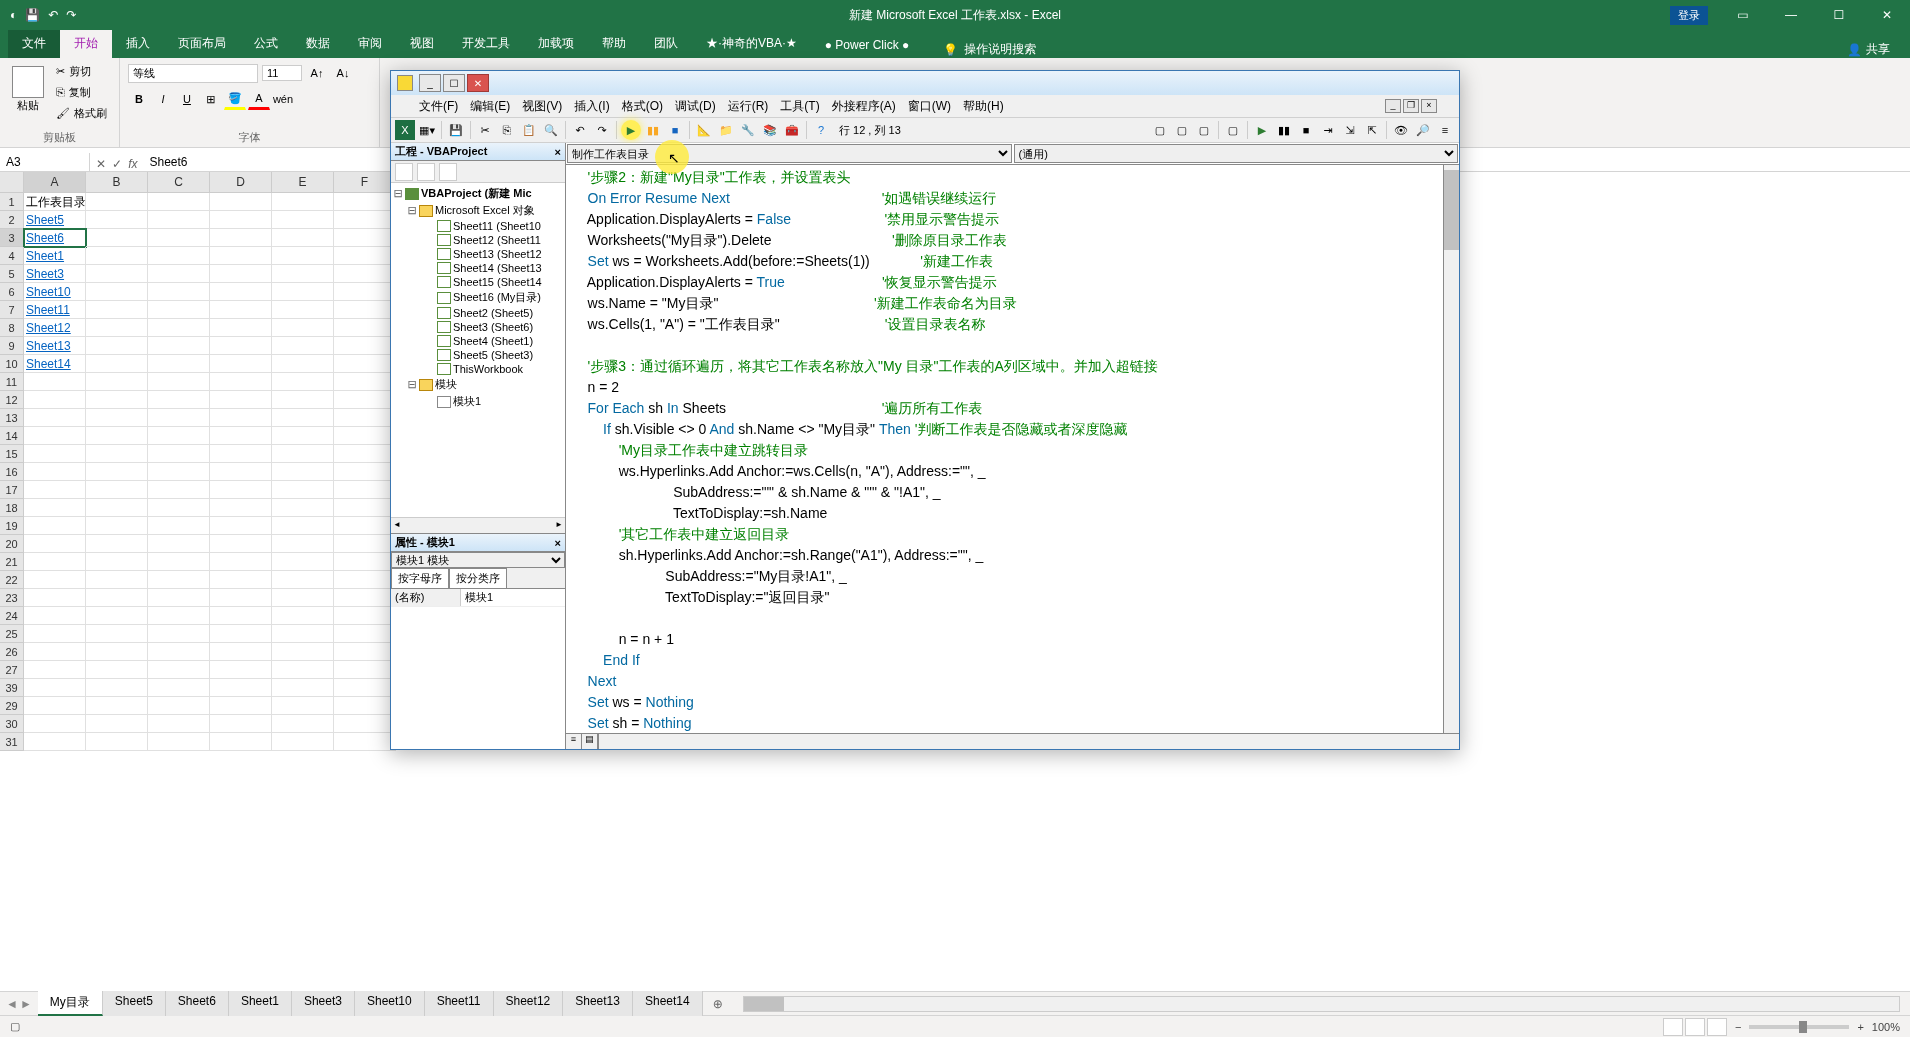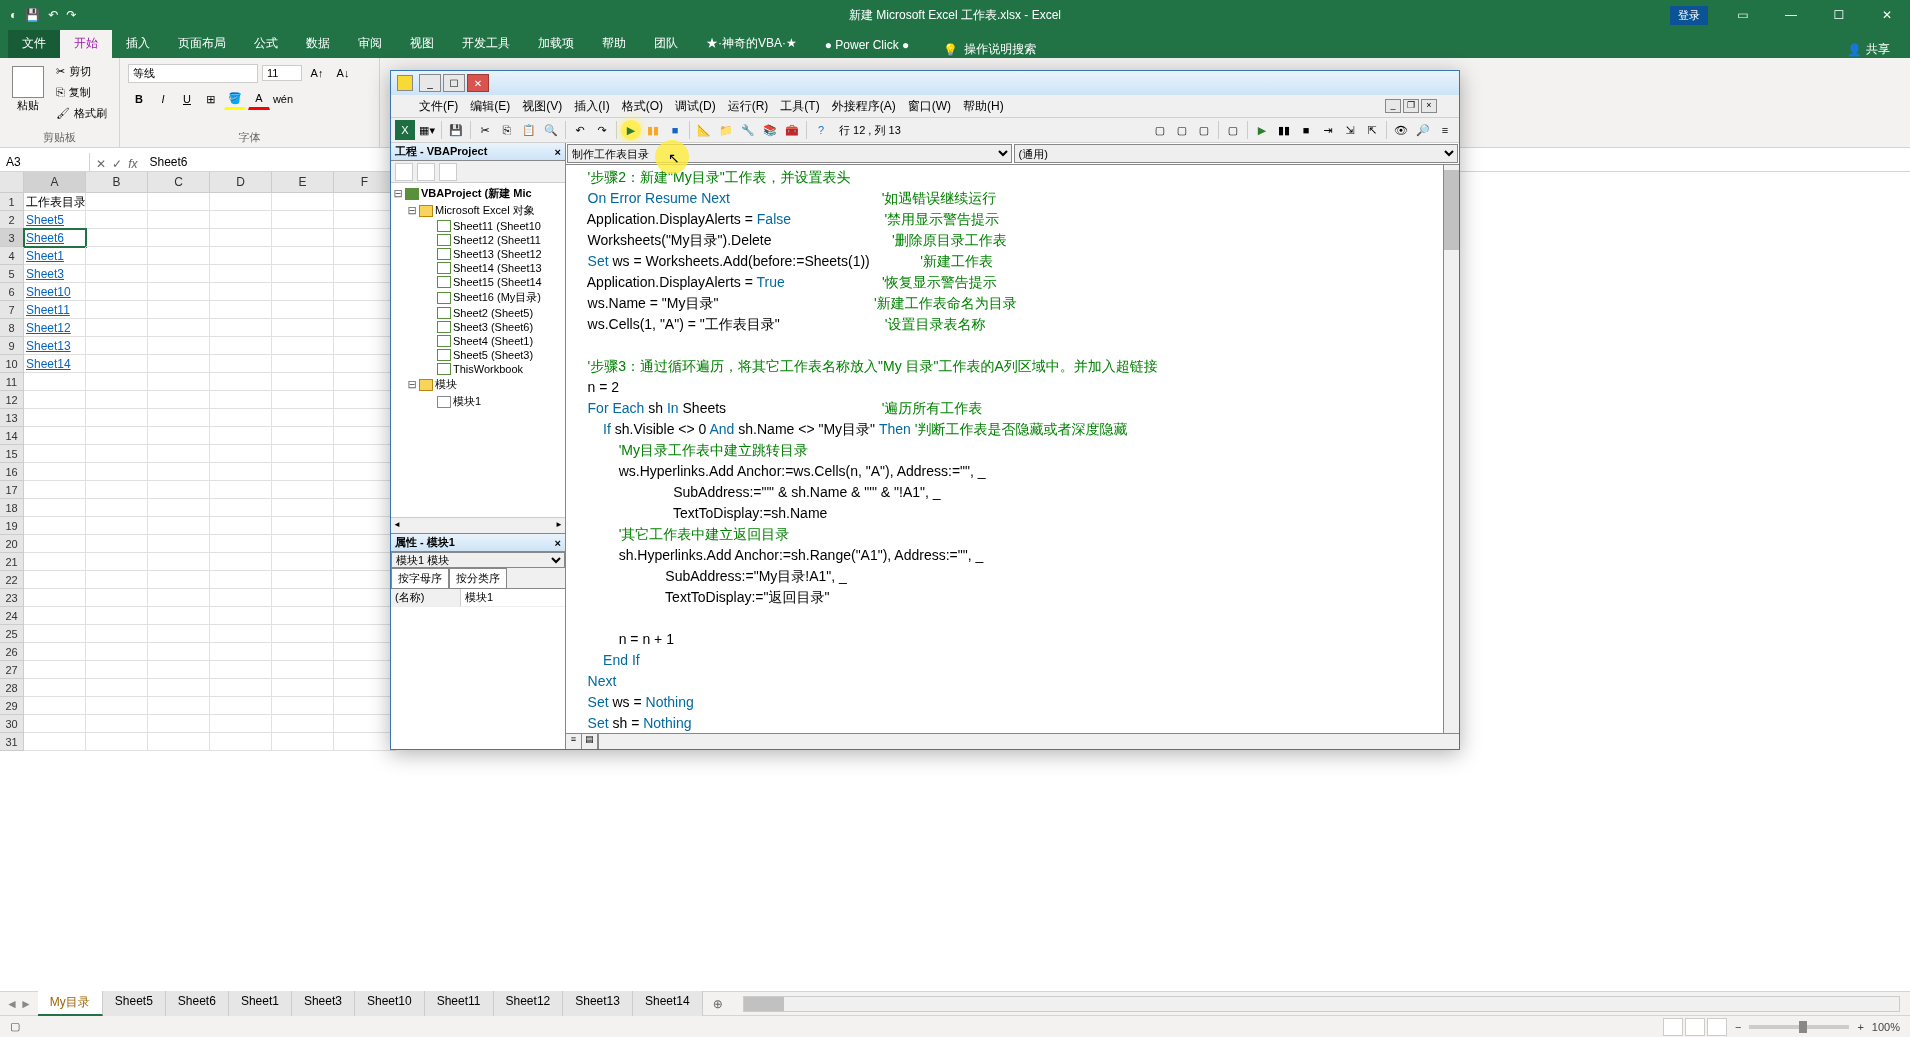--- a/index.html
+++ b/index.html
@@ -55,21 +55,21 @@
 .row-hdr.sel { background:#d2d2d2; }
 .cell { width:62px; border-right:1px solid #e0e0e0; border-bottom:1px solid #e0e0e0; padding:0 2px; line-height:18px; overflow:hidden; white-space:nowrap; }
 .cell.link { color:#0563c1; text-decoration:underline; cursor:pointer; }
 .cell.active { outline:2px solid #217346; outline-offset:-1px; background:#fff; }
 
 
 .sheet-tabs { height:24px; background:#f3f2f1; border-top:1px solid #d4d4d4; display:flex; align-items:center; font-size:12px; }
 .sheet-tabs .nav { display:flex; gap:2px; padding:0 6px; color:#888; }
 .sheet-tabs .tablist { display:flex; }
 .sheet-tabs .stab { padding:3px 12px; border-right:1px solid #ccc; cursor:pointer; background:#e6e6e6; }
-.sheet-tabs .stab.active { background:#fff; border-bottom:2px solid #217346; color:#a16207; font-weight:500; }
+.sheet-tabs .stab.active { background:#fff; border-bottom:2px solid #217346; color:#000000; font-weight:500; }
 .sheet-tabs .add { padding:0 10px; color:#666; cursor:pointer; }
 .sheet-tabs .scroll { margin-left:auto; flex:1; display:flex; align-items:center; }
 .sheet-tabs .hscroll { flex:1; height:16px; background:#f0f0f0; border:1px solid #ccc; margin:0 10px; position:relative; }
 .sheet-tabs .hscroll .thumb { position:absolute; left:0; width:40px; height:100%; background:#c1c1c1; }
 
 
 .status-bar { height:22px; background:#f3f2f1; border-top:1px solid #d4d4d4; display:flex; align-items:center; font-size:11px; color:#444; padding:0 10px; }
 .status-bar .right { margin-left:auto; display:flex; align-items:center; gap:8px; }
 .view-btns { display:flex; gap:2px; }
 .view-btn { width:20px; height:18px; border:1px solid #ccc; background:#fff; }
@@ -496,21 +496,21 @@
         <div class="row">
           <div class="row-hdr">27</div>
           <div class="cell"></div>
           <div class="cell"></div>
           <div class="cell"></div>
           <div class="cell"></div>
           <div class="cell"></div>
           <div class="cell"></div>
         </div>
         <div class="row">
-          <div class="row-hdr">28</div>
+          <div class="row-hdr">39</div>
           <div class="cell"></div>
           <div class="cell"></div>
           <div class="cell"></div>
           <div class="cell"></div>
           <div class="cell"></div>
           <div class="cell"></div>
         </div>
         <div class="row">
           <div class="row-hdr">29</div>
           <div class="cell"></div>

